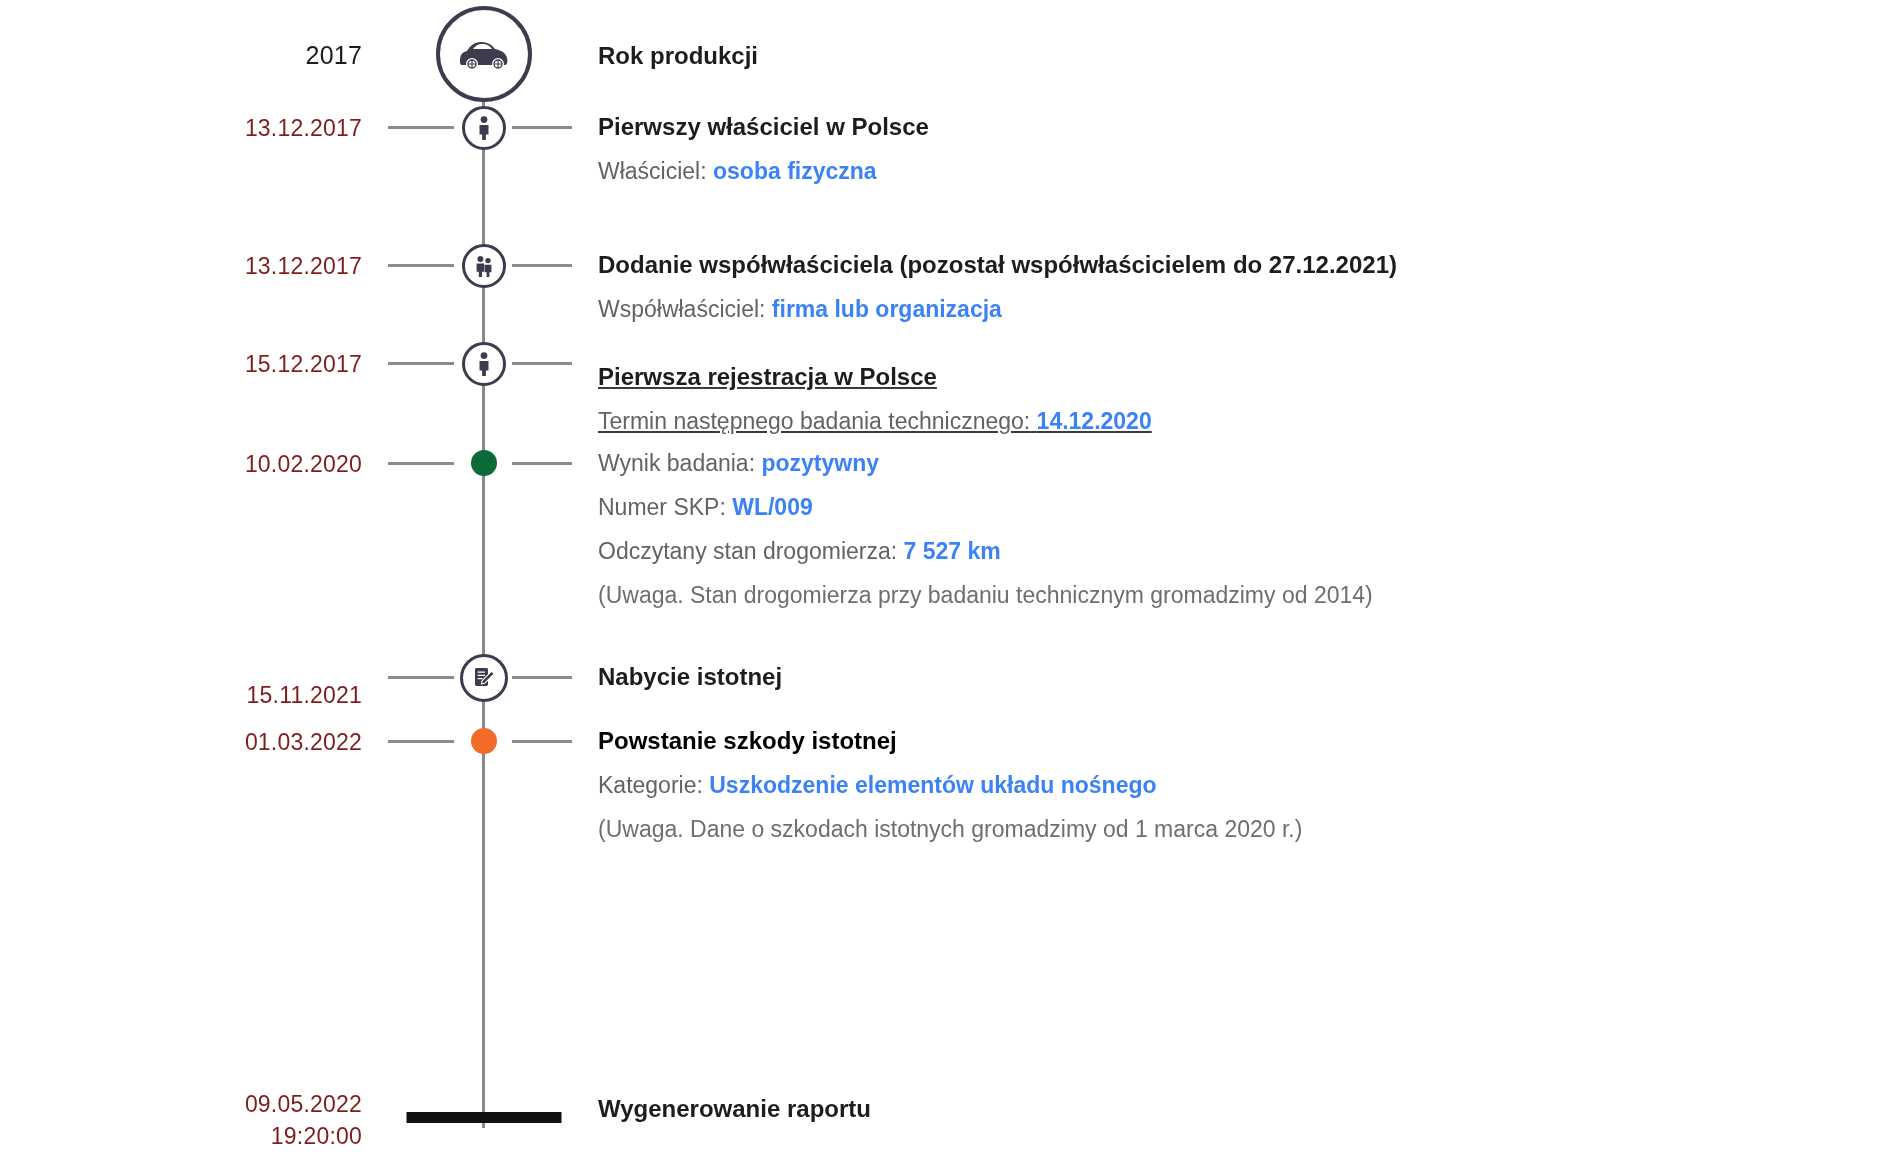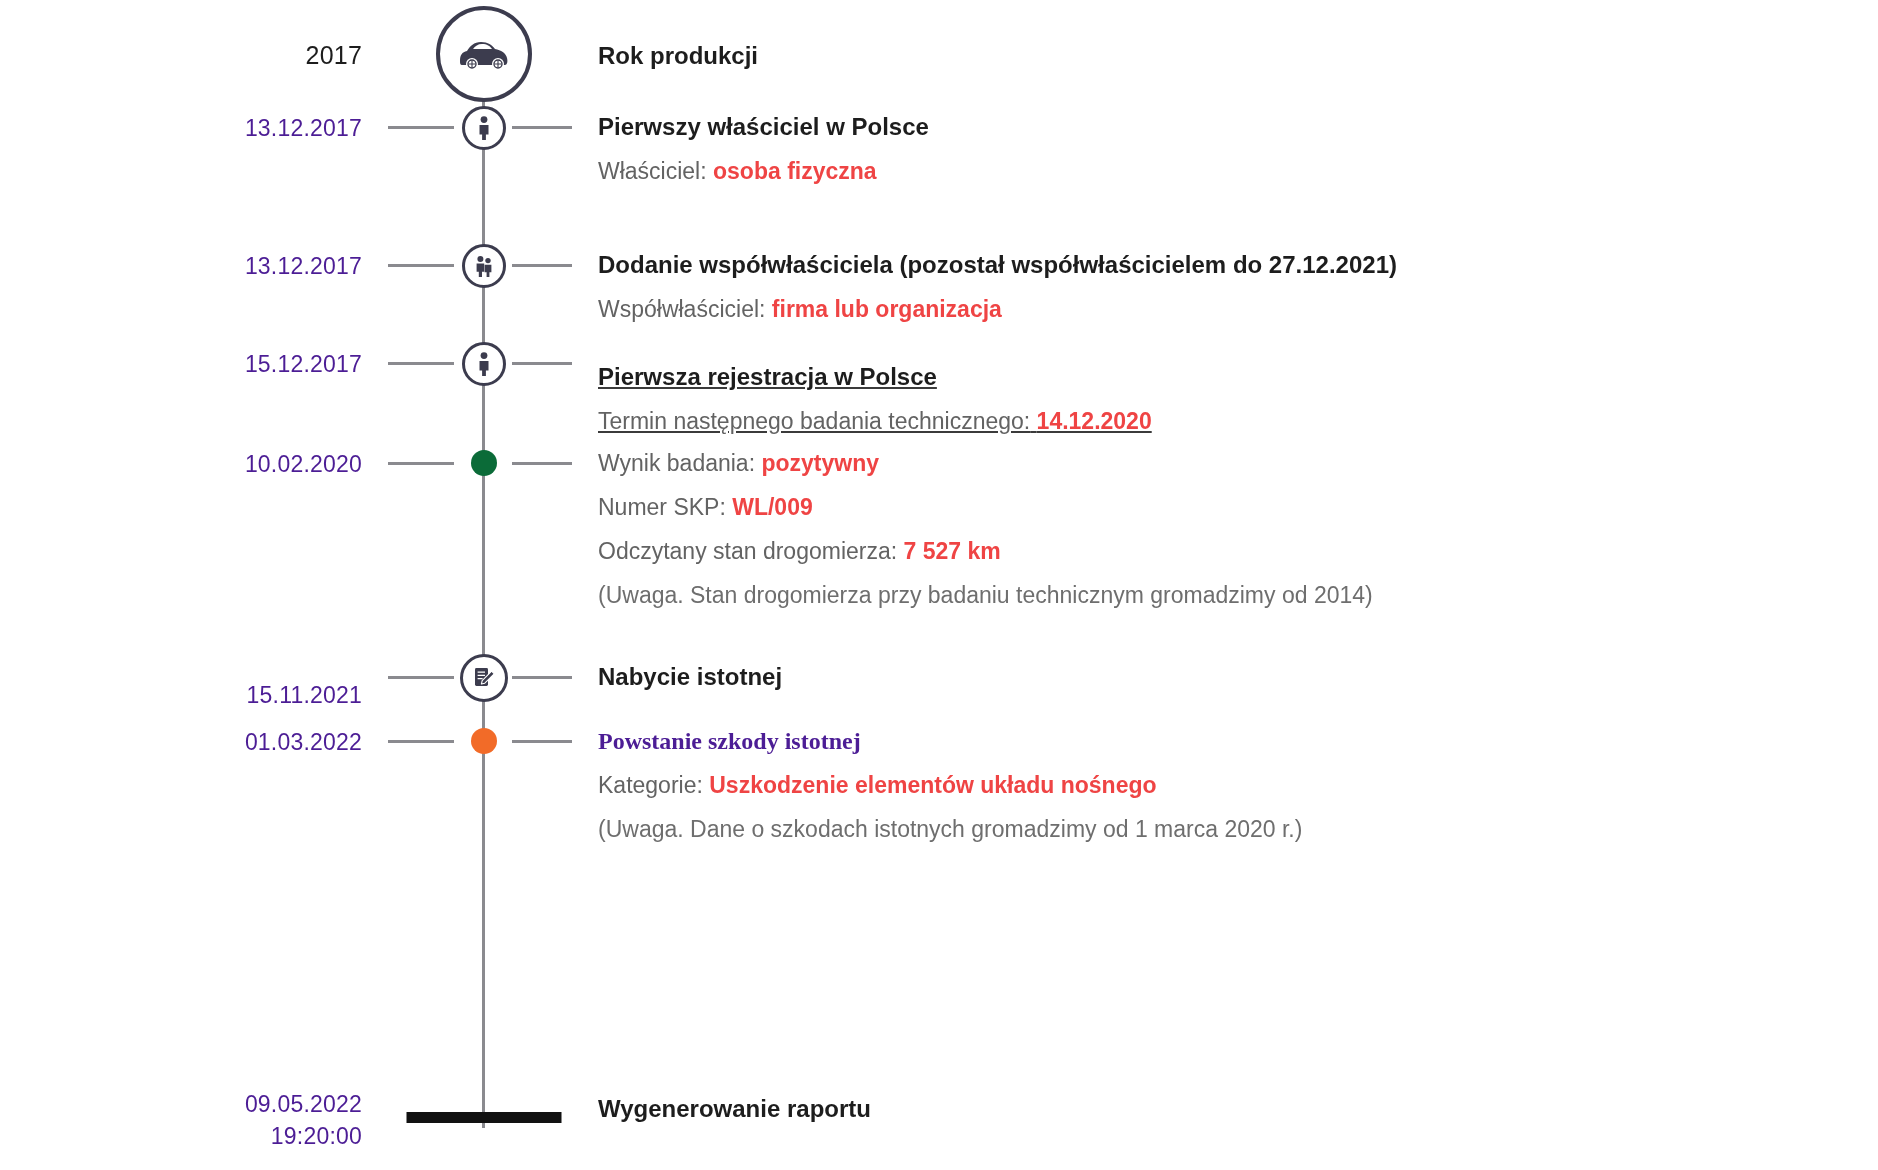--- a/index.html
+++ b/index.html
@@ -38,21 +38,21 @@
     width: 1878px;
   }
 
   
   .date {
     position: absolute;
     left: 0;
     width: 362px;
     text-align: right;
     font-size: 23px;
-    color: #4c1d95;
+    color: #7f1d1d;
     line-height: 30px;
     letter-spacing: .2px;
     white-space: pre-line;
   }
   .date.year {
     font-weight: normal;
     color: #1d1d1d;
     font-size: 25px;
   }
 
@@ -115,30 +115,30 @@
   }
   .headline {
     font-size: 24px;
     font-weight: bold;
     color: #1d1d1d;
     line-height: 32px;
     margin: 0 0 12px 0;
     white-space: nowrap;
   }
   .headline.green { color: #0b6b38; }
-  .headline.orange { color: #4c1d95; font-family: Liberation Serif, serif; }
+  .headline.orange { color: #000000; }
   .detail {
     font-size: 23px;
     color: #636363;
     line-height: 32px;
     margin: 0 0 12px 0;
     white-space: nowrap;
   }
   .detail:last-child { margin-bottom: 0; }
-  .detail b { color: #ef4444; font-weight: bold; }
+  .detail b { color: #3b82f6; font-weight: bold; }
   .detail.note { color: #6e6e6e; }
 
   svg { display: block; }
 </style>
 </head>
 <body>
 
 <div class="timeline">
 
   <div class="spine"></div>

